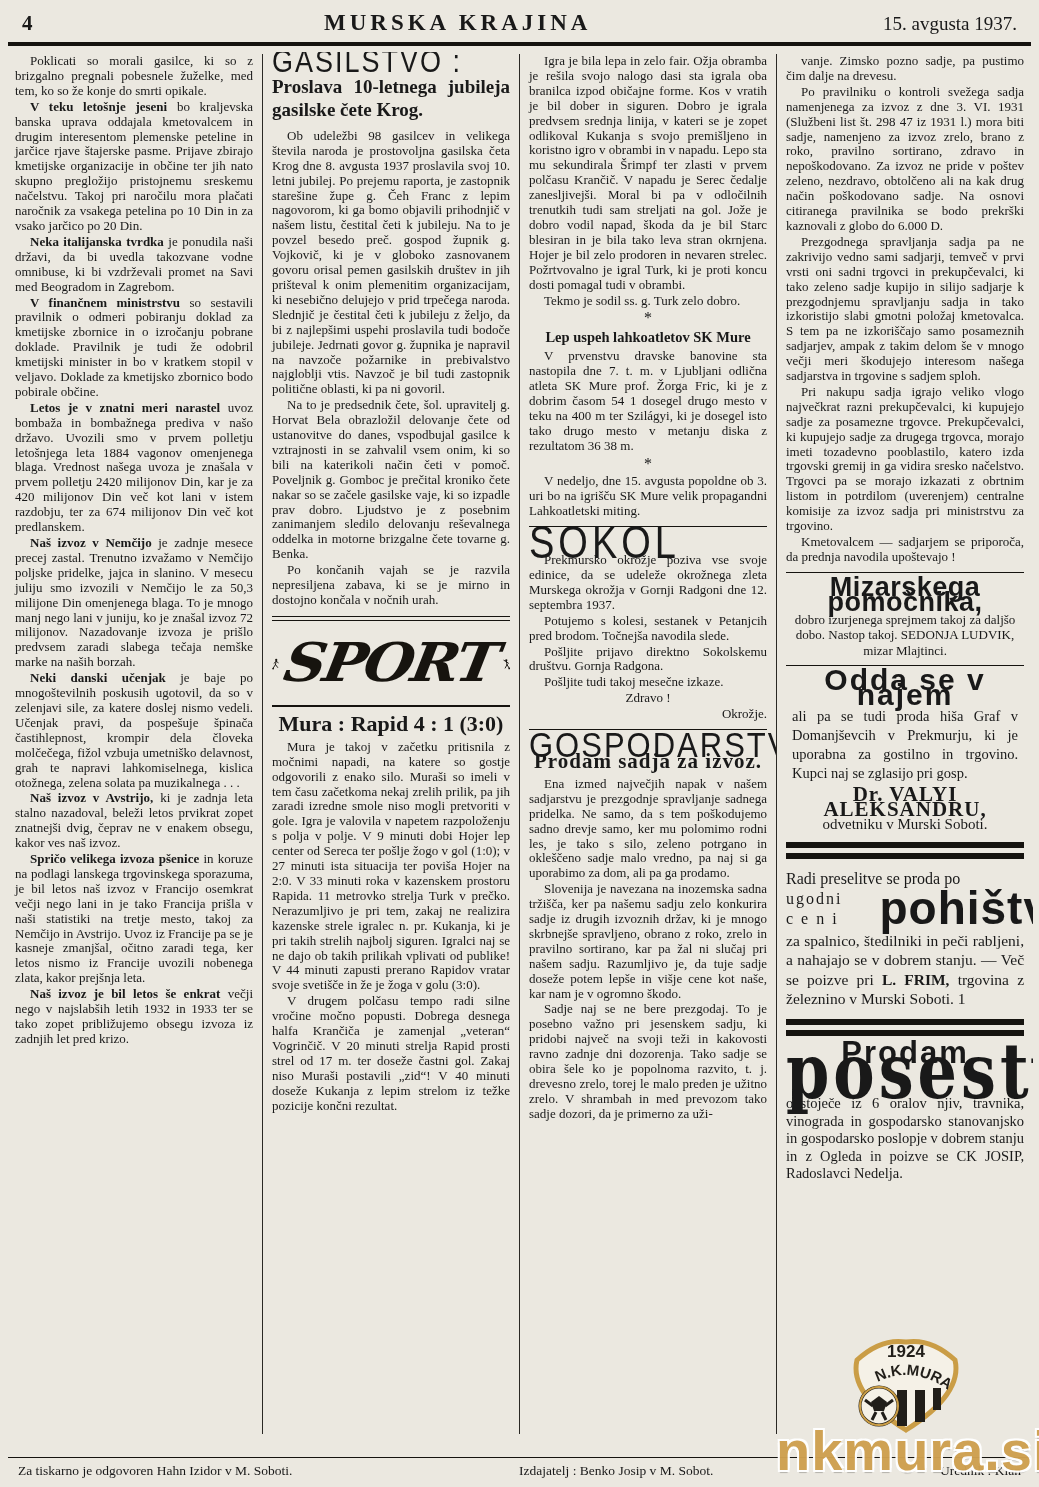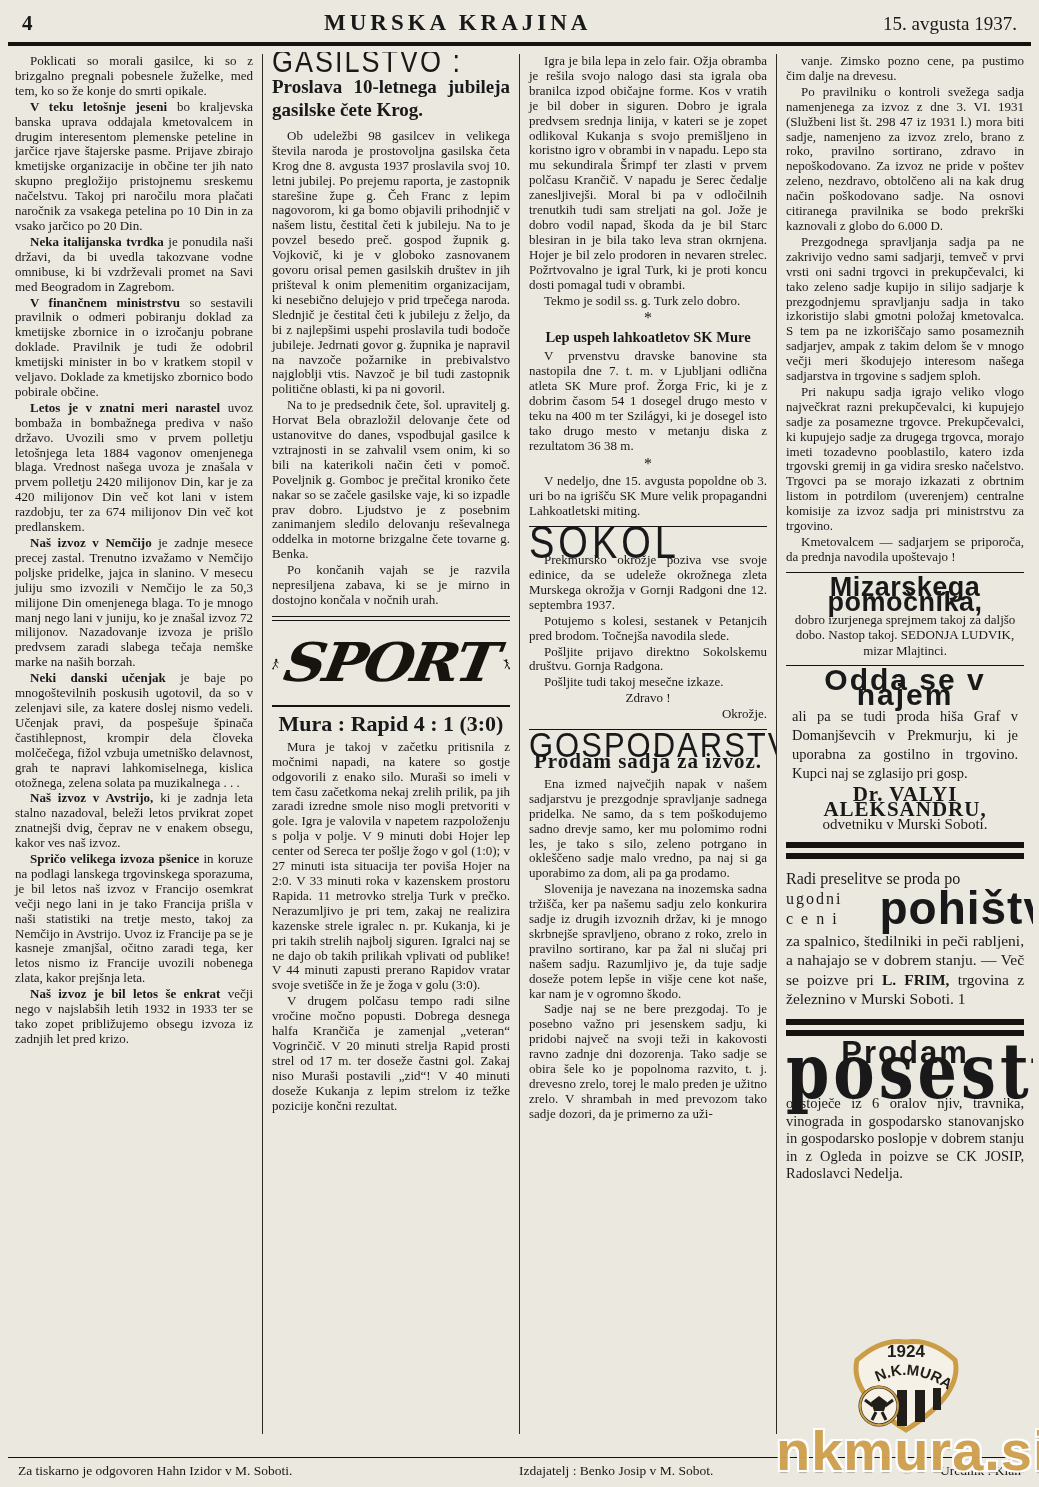--- a/index.html
+++ b/index.html
@@ -145,21 +145,21 @@
       <div class="gosp-head">GOSPODARSTVO</div>
       <div class="gosp-sub">Prodam sadja za izvoz.</div>
       <p class="news">Ena izmed največjih napak v našem sadjarstvu je prezgodnje spravljanje sadnega pridelka. Ne samo, da s tem poškodujemo sadno drevje samo, ker mu polomimo rodni les, je tako s silo, zeleno potrgano in okleščeno sadje malo vredno, pa naj si ga uporabimo za dom, ali pa ga prodamo.</p>
       <p class="news">Slovenija je navezana na inozemska sadna tržišča, ker pa našemu sadju zelo konkurira sadje iz drugih izvoznih držav, ki je mnogo skrbnejše spravljeno, obrano z roko, zrelo in pravilno sortirano, kar pa žal ni slučaj pri našem sadju. Razumljivo je, da tuje sadje doseže potem lepše in višje cene kot naše, kar nam je v ogromno škodo.</p>
       <p class="news">Sadje naj se ne bere prezgodaj. To je posebno važno pri jesenskem sadju, ki pridobi največ na svoji teži in kakovosti ravno zadnje dni dozorenja. Tako sadje se obira šele ko je popolnoma razvito, t. j. drevesno zrelo, torej le malo preden je užitno zrelo. V shrambah in med prevozom tako sadje dozori, da je primerno za uži-</p>
     </div>
 
     <div class="vd"></div>
 
     <div class="col">
-      <p class="news">vanje. Zimsko pozno cene, pa pustimo čim dalje na drevesu.</p>
+      <p class="news">vanje. Zimsko pozno sadje, pa pustimo čim dalje na drevesu.</p>
       <p class="news">Po pravilniku o kontroli svežega sadja namenjenega za izvoz z dne 3. VI. 1931 (Službeni list št. 298 47 iz 1931 l.) mora biti sadje, namenjeno za izvoz zrelo, brano z roko, pravilno sortirano, zdravo in nepoškodovano. Za izvoz ne pride v poštev zeleno, nezdravo, obtolčeno ali na kak drug način poškodovano sadje. Na osnovi citiranega pravilnika se bodo prekrški kaznovali z globo do 6.000 D.</p>
       <p class="news">Prezgodnega spravljanja sadja pa ne zakrivijo vedno sami sadjarji, temveč v prvi vrsti oni sadni trgovci in prekupčevalci, ki tako zeleno sadje kupijo in silijo sadjarje k prezgodnjemu spravljanju sadja in tako izkoristijo slabi gmotni položaj kmetovalca. S tem pa ne izkoriščajo samo posameznih sadjarjev, ampak z takim delom še v mnogo večji meri škodujejo interesom našega sadjarstva in trgovine s sadjem sploh.</p>
       <p class="news">Pri nakupu sadja igrajo veliko vlogo največkrat razni prekupčevalci, ki kupujejo sadje za posamezne trgovce. Prekupčevalci, ki kupujejo sadje za drugega trgovca, morajo imeti tozadevno pooblastilo, katero izda trgovski gremij in ga vidira sresko načelstvo. Trgovci pa se morajo izkazati z obrtnim listom in potrdilom (uverenjem) centralne komisije za izvoz sadja pri ministrstvu za trgovino.</p>
       <p class="news">Kmetovalcem — sadjarjem se priporoča, da prednja navodila upoštevajo !</p>
 
       <hr class="thin-rule">
       <div class="ad">
         <div class="ad-title-md">Mizarskega pomočnika,</div>
         <p class="ad-body">dobro izurjenega sprejmem takoj za daljšo dobo. Nastop takoj. SEDONJA LUDVIK,</p>
         <p class="ad-body">mizar Mlajtinci.</p>

